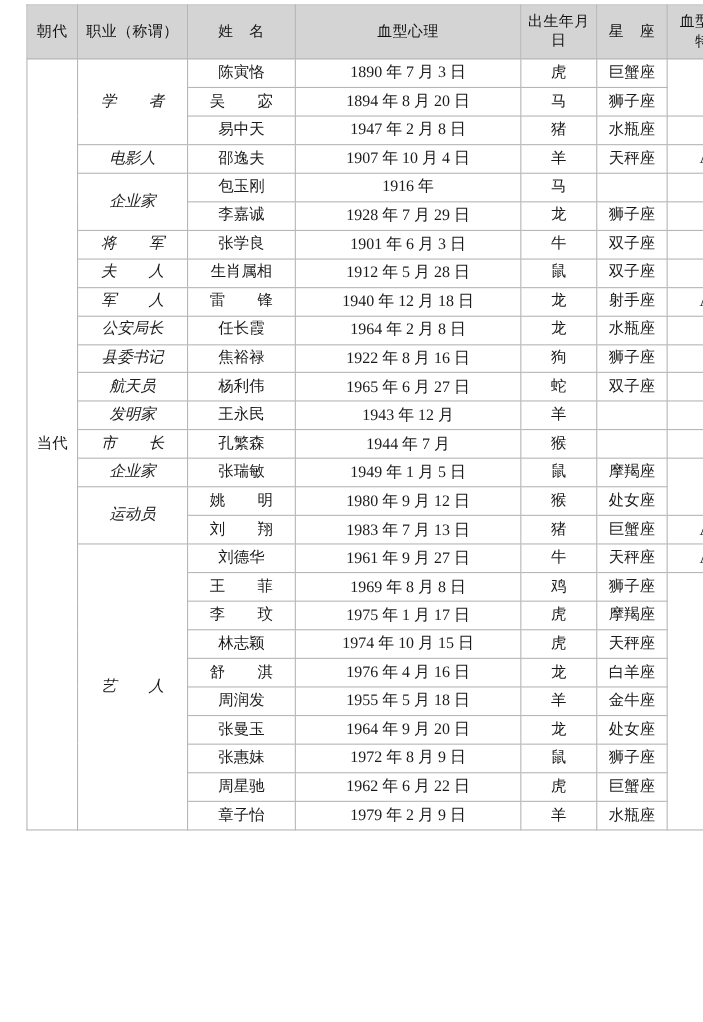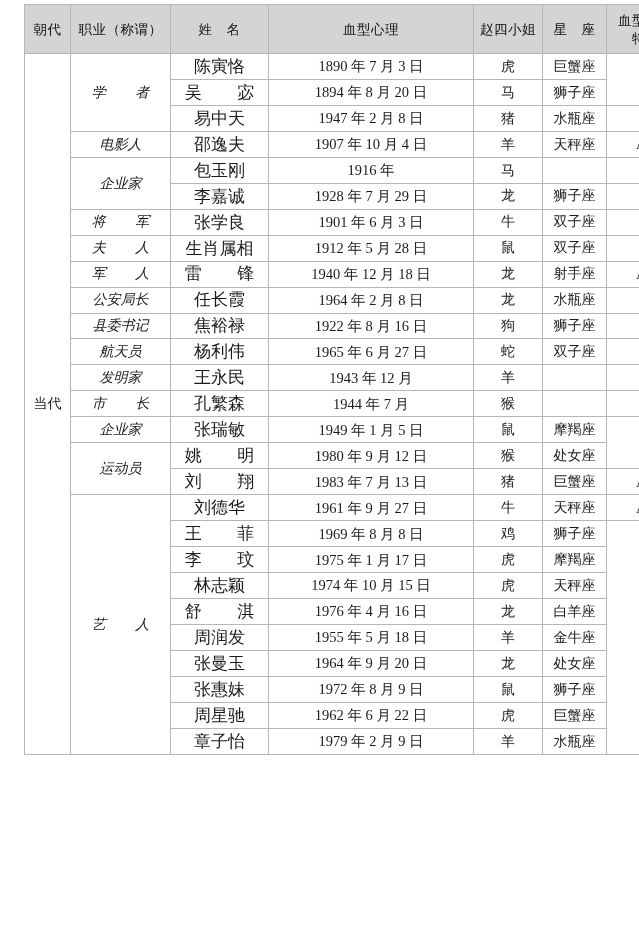--- a/index.html
+++ b/index.html
@@ -61,21 +61,21 @@
   td.dynasty-cell {
     font-size: 14px;
     font-family: "DejaVu Sans", "Liberation Sans", sans-serif;
   }
   td.job-cell {
     font-size: 14px;
     font-family: "DejaVu Sans", "Liberation Sans", sans-serif;
     font-style: italic;
   }
   td.name-cell {
-    font-size: 17px;
+    font-size: 14px;
     font-family: "DejaVu Sans", "Liberation Sans", sans-serif;
   }
   td.birth-cell {
     text-align: left;
     padding-left: 9px;
     font-size: 14.5px;
     font-family: "Liberation Serif", "DejaVu Serif", serif;
     white-space: nowrap;
   }
   td.zodiac-cell,
@@ -106,21 +106,21 @@
       <col class="c-zodiac">
       <col class="c-sign">
       <col class="c-blood">
     </colgroup>
     <thead>
       <tr>
         <th>朝代</th>
         <th>职业（称谓）</th>
         <th>姓　名</th>
         <th>血型心理</th>
-        <th>赵四小姐</th>
+        <th>出生年月日</th>
         <th>星　座</th>
         <th class="two-line">
           <div>血型心理</div>
           <div>特征</div>
         </th>
       </tr>
     </thead>
     <tbody id="table-body">
         <tr>
           <td class="dynasty-cell" rowspan="27">当代</td>

